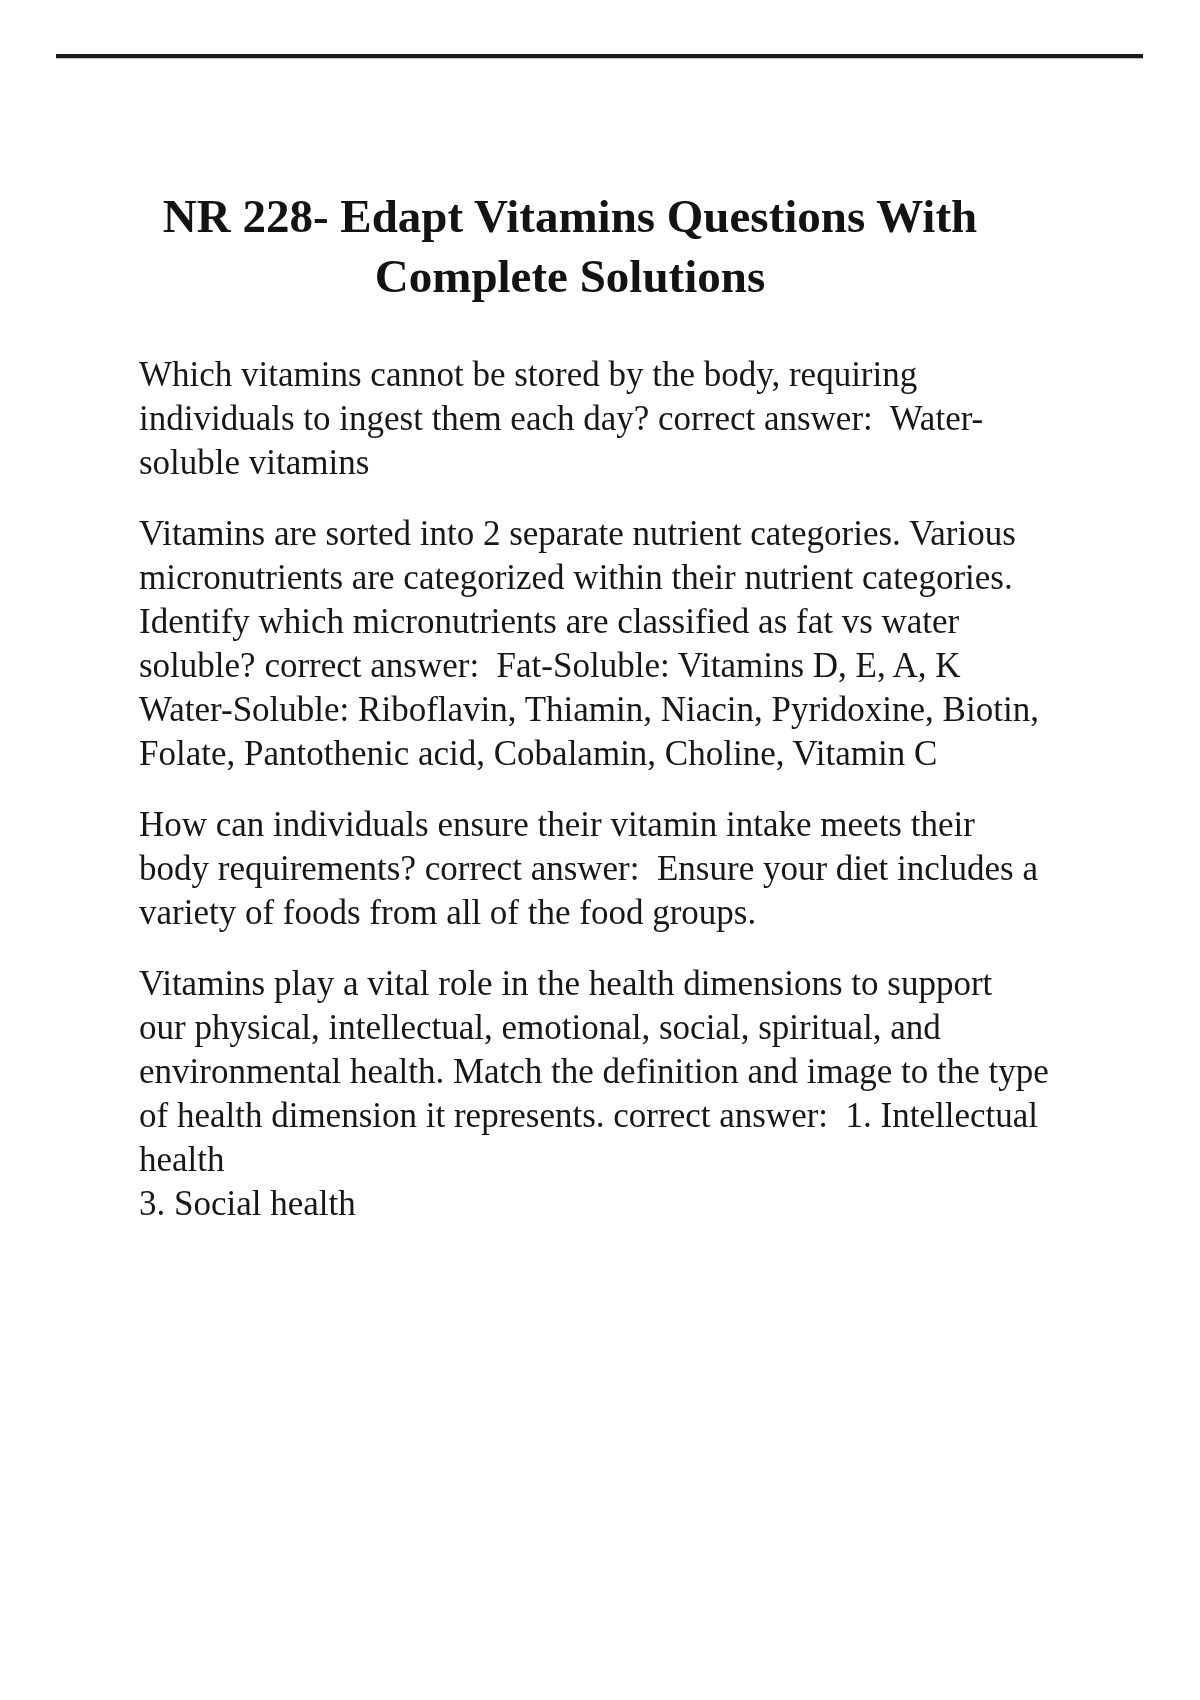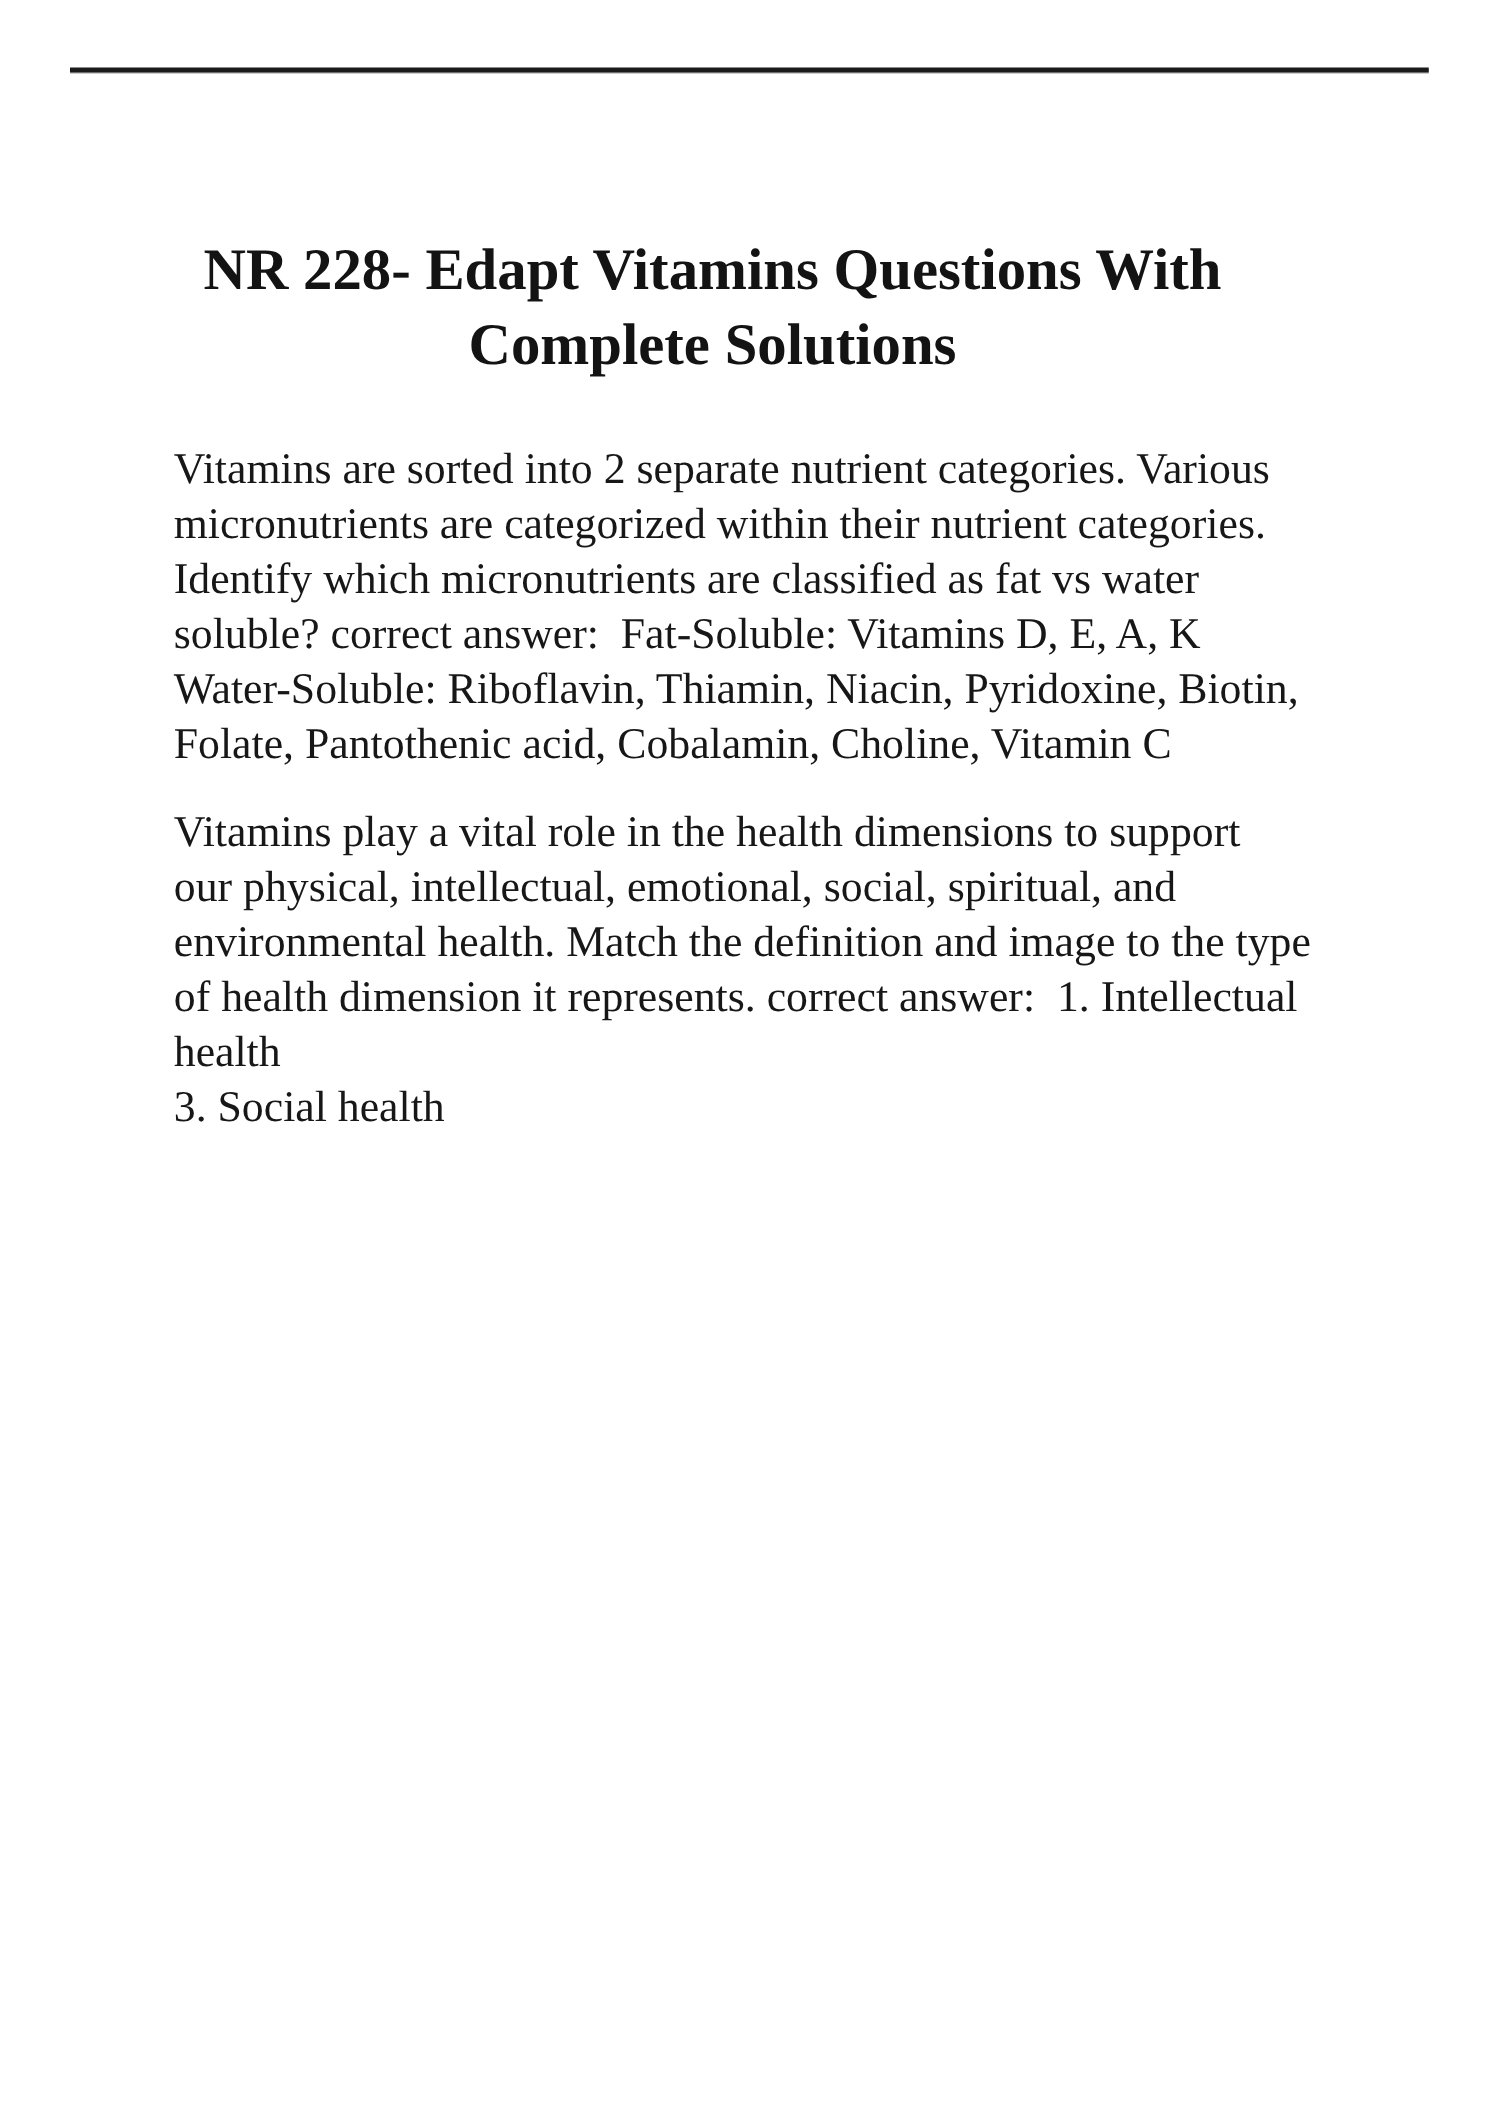--- a/index.html
+++ b/index.html
@@ -58,26 +58,32 @@
 <body>
 
 <div class="page">
 
   <div class="rule rule-top"></div>
 
   <h1 class="doc-title">NR 228- Edapt Vitamins Questions With
 Complete Solutions</h1>
 
   <div class="body-text">
+    <p>Which vitamins cannot be stored by the body, requiring
+individuals to ingest them each day? correct answer:  Water-
+soluble vitamins</p>
     <p>Vitamins are sorted into 2 separate nutrient categories. Various
 micronutrients are categorized within their nutrient categories.
 Identify which micronutrients are classified as fat vs water
 soluble? correct answer:  Fat-Soluble: Vitamins D, E, A, K
 Water-Soluble: Riboflavin, Thiamin, Niacin, Pyridoxine, Biotin,
 Folate, Pantothenic acid, Cobalamin, Choline, Vitamin C</p>
+    <p>How can individuals ensure their vitamin intake meets their
+body requirements? correct answer:  Ensure your diet includes a
+variety of foods from all of the food groups.</p>
     <p>Vitamins play a vital role in the health dimensions to support
 our physical, intellectual, emotional, social, spiritual, and
 environmental health. Match the definition and image to the type
 of health dimension it represents. correct answer:  1. Intellectual
 health
 3. Social health</p>
   </div>
 
   <div class="rule rule-bottom"></div>
 

